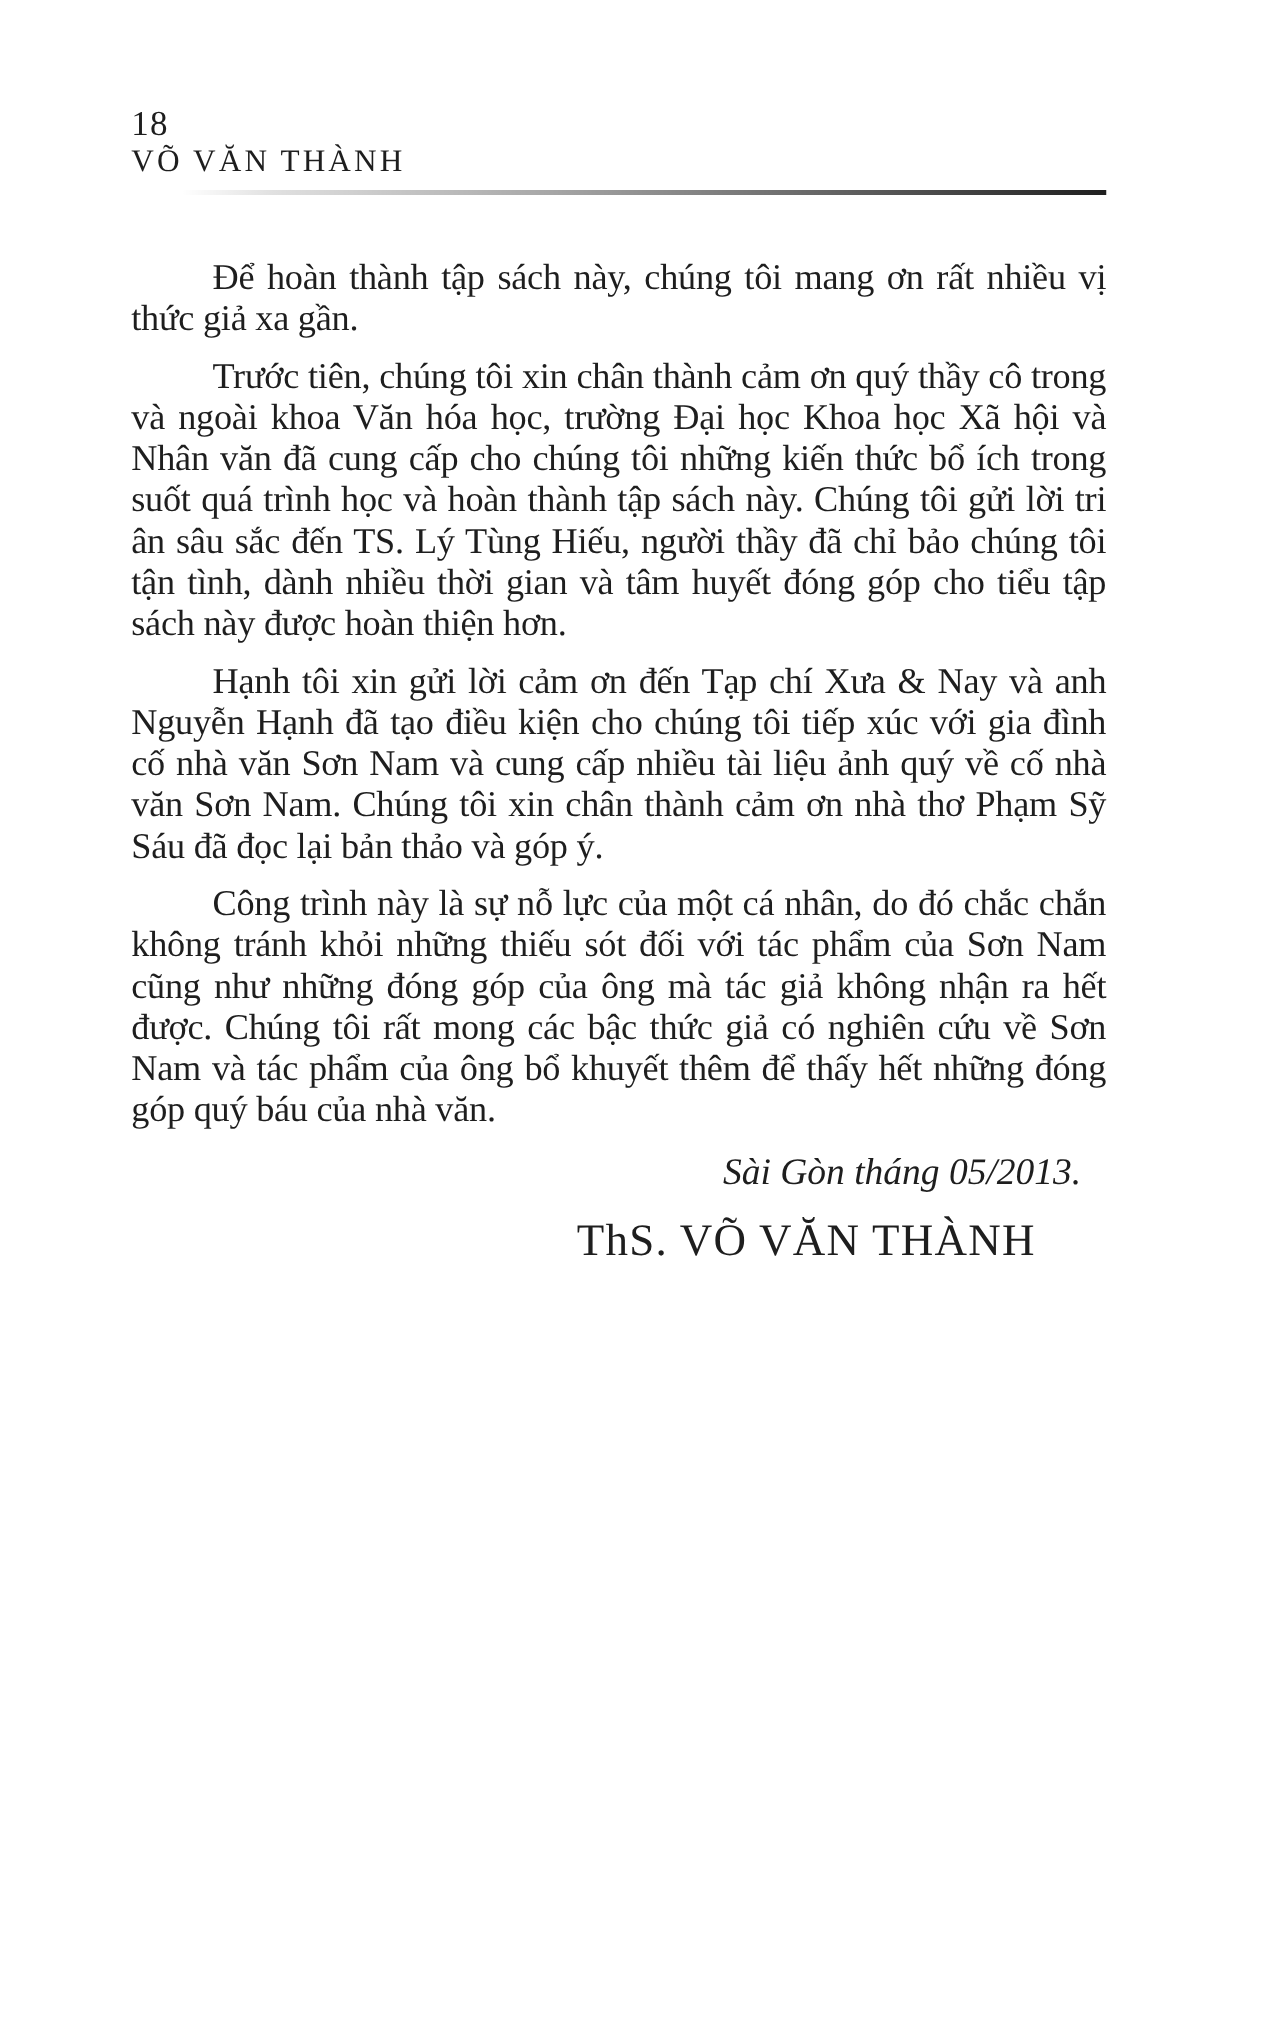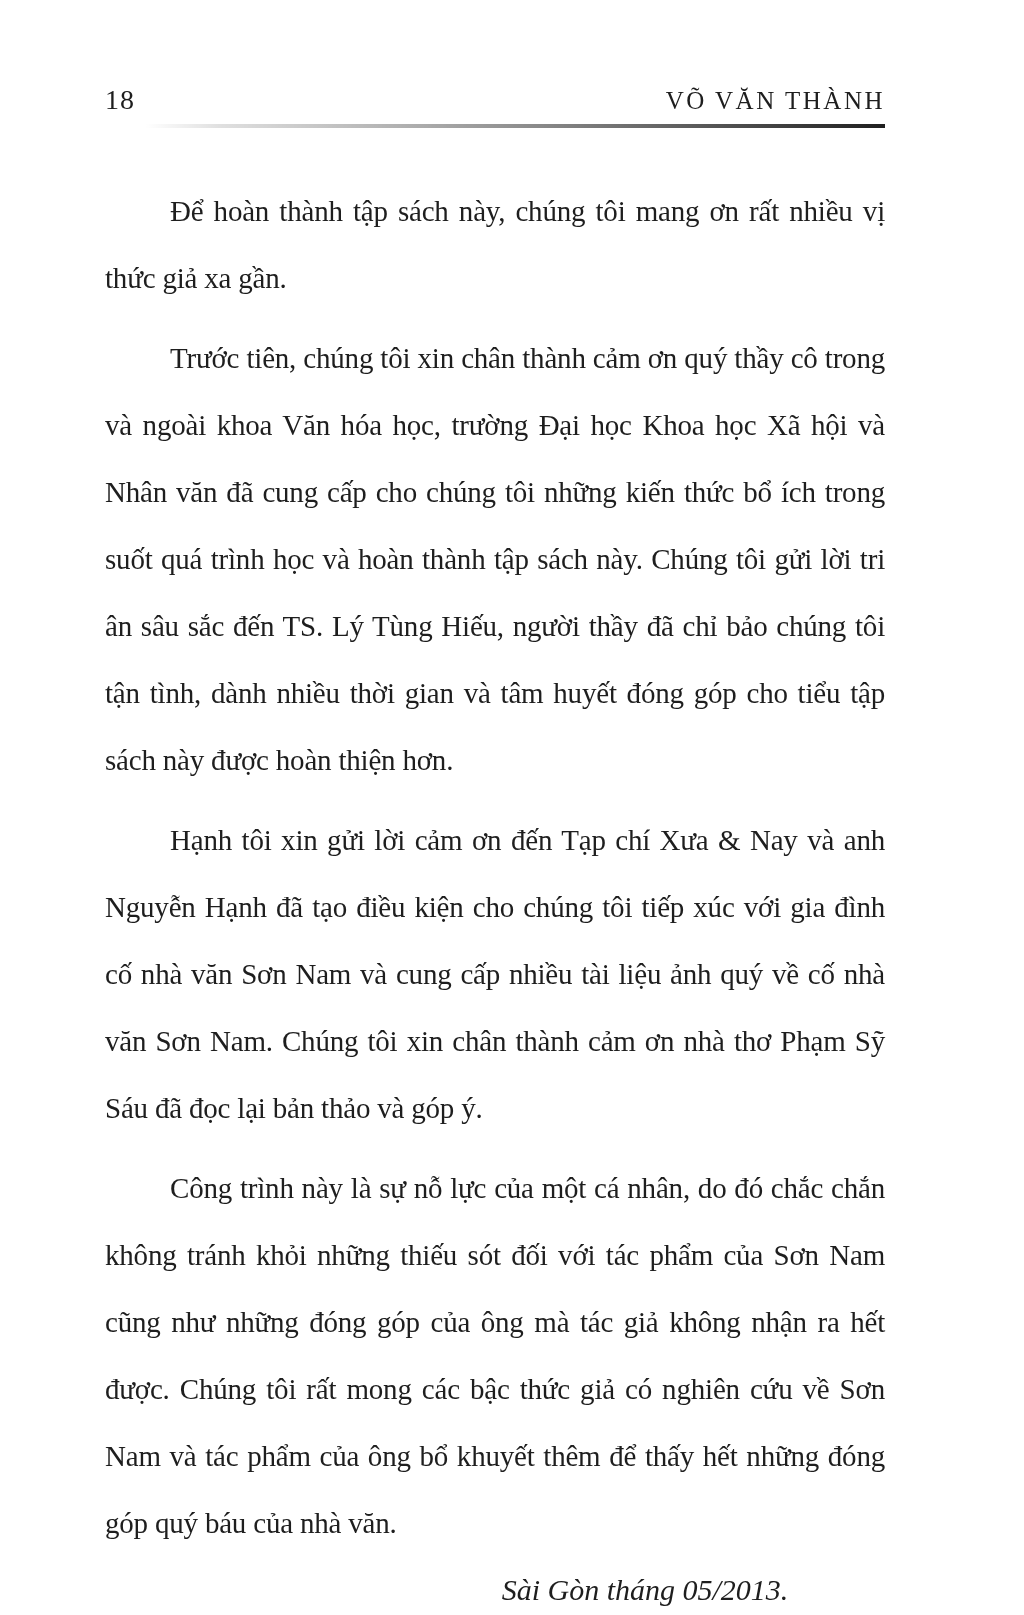--- a/index.html
+++ b/index.html
@@ -19,20 +19,21 @@
     width: 1024px;
     height: 1615px;
     padding: 84px 139px 0 105px;
     background: var(--paper, #ffffff);
   }
   
   .page-header {
     display: flex;
     justify-content: space-between;
     align-items: baseline;
+    flex-direction: column;
   }
   .page-number {
     font-size: 28px;
     letter-spacing: 1px;
   }
   .running-title {
     font-size: 25px;
     letter-spacing: 2.5px;
     font-weight: 400;
   }
@@ -44,40 +45,41 @@
       rgba(0,0,0,0) 0%,
       rgba(0,0,0,0.12) 10%,
       rgba(0,0,0,0.35) 40%,
       rgba(0,0,0,0.65) 75%,
       var(--rule_dark, #1f1f1f) 100%);
   }
   
   .body-text {
     margin-top: 50px;
     font-size: 29px;
-    line-height: 67px;
+    line-height: 33px;
     text-align: justify;
     letter-spacing: -0.2px;
   }
   .body-text p {
     margin: 0 0 13px 0;
     text-indent: 65px;
   }
   .italic {
   }
   
   .signoff {
     width: 440px;
     margin: 16px 20px 0 auto;
     text-align: center;
   }
   .signoff .place-date {
     margin: 0 0 16px 0;
     font-size: 30px;
     font-style: italic;
+    text-align: right;
   }
   .signoff .author {
     margin: 0;
     font-size: 36px;
     letter-spacing: 1px;
   }
 </style>
 </head>
 <body>
 

